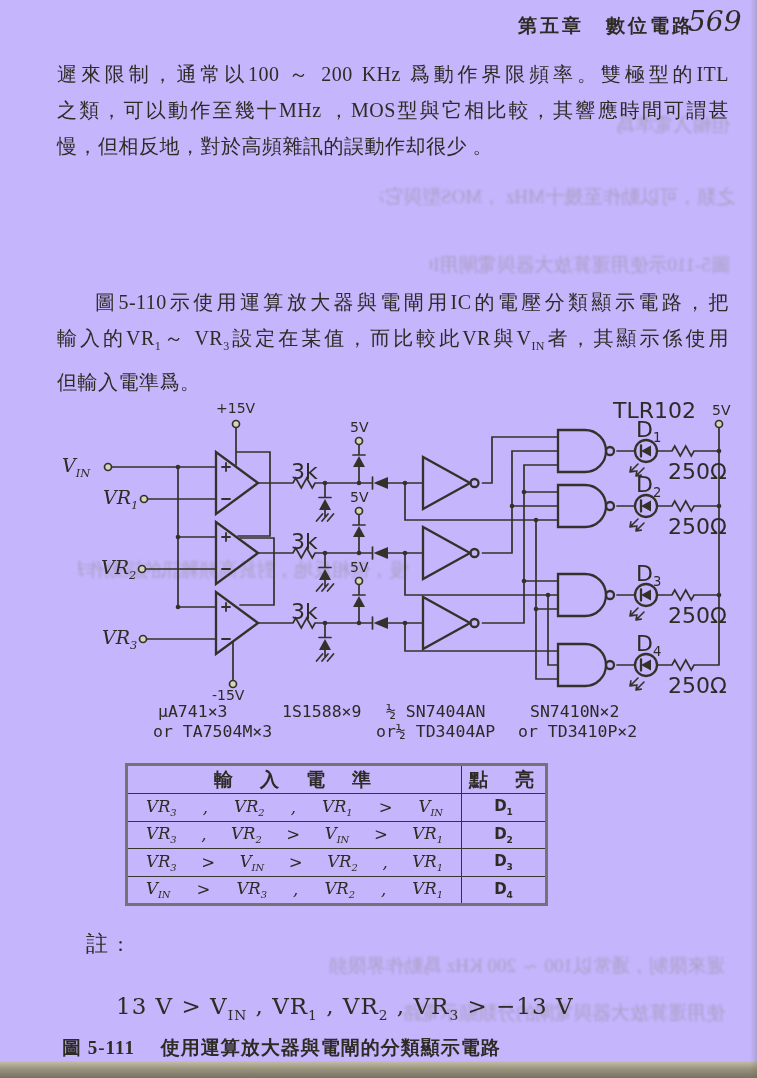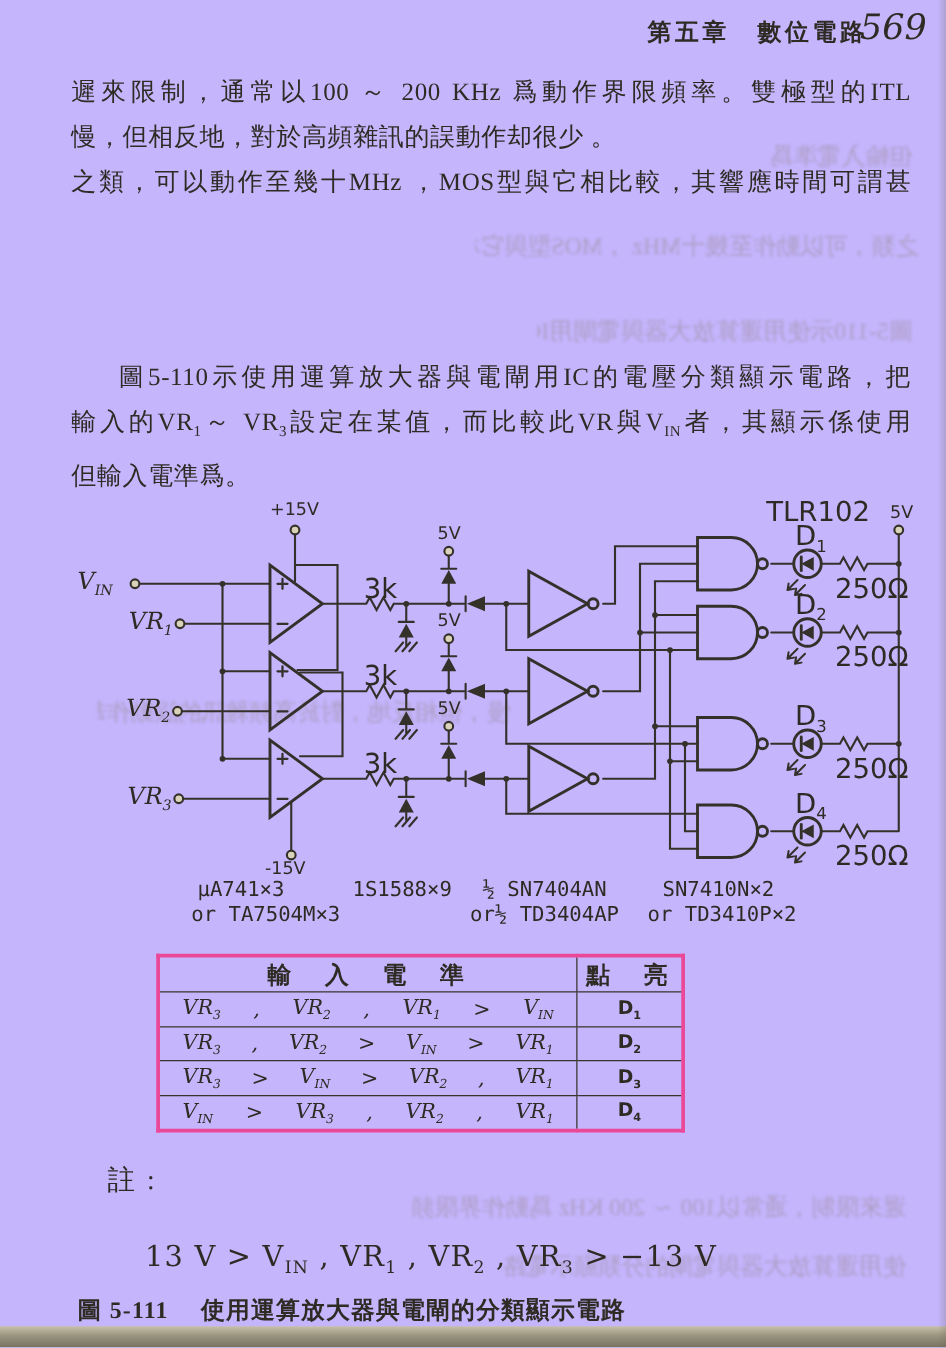--- a/index.html
+++ b/index.html
@@ -17,21 +17,21 @@
   .just{text-align:justify;text-align-last:justify;}
   .heading{font-size:26px;font-weight:bold;letter-spacing:1px;}
   
   .clabel{font-family:"DejaVu Sans","Liberation Sans",sans-serif;font-size:22px;font-weight:500;white-space:nowrap;}
   .clabel.big{font-size:14px;}
   .ilabel{font-family:"DejaVu Serif",serif;font-style:italic;font-size:19px;white-space:nowrap;}
   .part{font-family:"DejaVu Sans Mono","Liberation Mono",monospace;font-size:16.5px;white-space:nowrap;}
   sub{font-size:0.6em;}
   
   .dtable{position:absolute;left:125px;top:763px;width:420px;
-          border:3px solid #ec4899;border-collapse:collapse;table-layout:fixed;}
+          border:3px solid #737373;border-collapse:collapse;table-layout:fixed;}
   .dtable th,.dtable td{border:1.7px solid #38352c;padding:0;vertical-align:middle;}
   .dtable th{height:27px;font-size:19px;font-weight:bold;letter-spacing:4px;text-align:center;}
   .dtable td{height:26.5px;}
   .cond{font-family:"DejaVu Serif",serif;font-style:italic;font-size:16.5px;}
   .cond-in{display:flex;justify-content:space-between;align-items:center;padding:0 18px;}
   .lit{font-family:"DejaVu Sans",sans-serif;font-size:15px;font-weight:600;text-align:center;}
   
   .note-label{font-size:22px;letter-spacing:2px;}
   .note-line{font-size:20px;letter-spacing:1px;}
   .formula{font-size:23px;font-family:"DejaVu Serif",serif;letter-spacing:1px;white-space:nowrap;}
@@ -58,22 +58,22 @@
   <div class="abs bleed" style="left:430px;top:252px;width:300px;">圖5-110示使用運算放大器與電閘用IC的電壓分類顯示電路，把</div>
   <div class="abs bleed" style="left:78px;top:557px;width:330px;">慢，但相反地，對於高頻雜訊的誤動作却很少 。</div>
   <div class="abs bleed" style="left:330px;top:953px;width:395px;">遲來限制，通常以100 ～ 200 KHz  爲動作界限頻率。雙極型的ITL</div>
   <div class="abs bleed" style="left:290px;top:1000px;width:435px;">使用運算放大器與電閘的分類顯示電路</div>
 
   <div class="abs chapter" style="left:518px;top:13px;">第五章　數位電路</div>
   <div class="abs pagenum" style="left:688px;top:5px;">569</div>
 
   <div class="abs" style="left:57px;top:56px;">
     <div class="bodyline just">遲來限制，通常以100 ～ 200 KHz  爲動作界限頻率。雙極型的ITL</div>
+    <div class="bodyline just">之類，可以動作至幾十MHz ，MOS型與它相比較，其響應時間可謂甚</div>
     <div class="bodyline">慢，但相反地，對於高頻雜訊的誤動作却很少 。</div>
-    <div class="bodyline just">之類，可以動作至幾十MHz ，MOS型與它相比較，其響應時間可謂甚</div>
   </div>
 
 
   <div class="abs" style="left:57px;top:284px;">
     <div class="bodyline just" style="text-indent:38px;">圖5-110示使用運算放大器與電閘用IC的電壓分類顯示電路，把</div>
     <div class="bodyline just">輸入的VR<sub>1</sub>～ VR<sub>3</sub>設定在某值，而比較此VR與V<sub>IN</sub>者，其顯示係使用</div>
     <div class="bodyline">但輸入電準爲。</div>
   </div>
 
   <svg viewBox="0 395 757 315" style="position:absolute;left:0;top:395px;width:757px;height:315px;">

